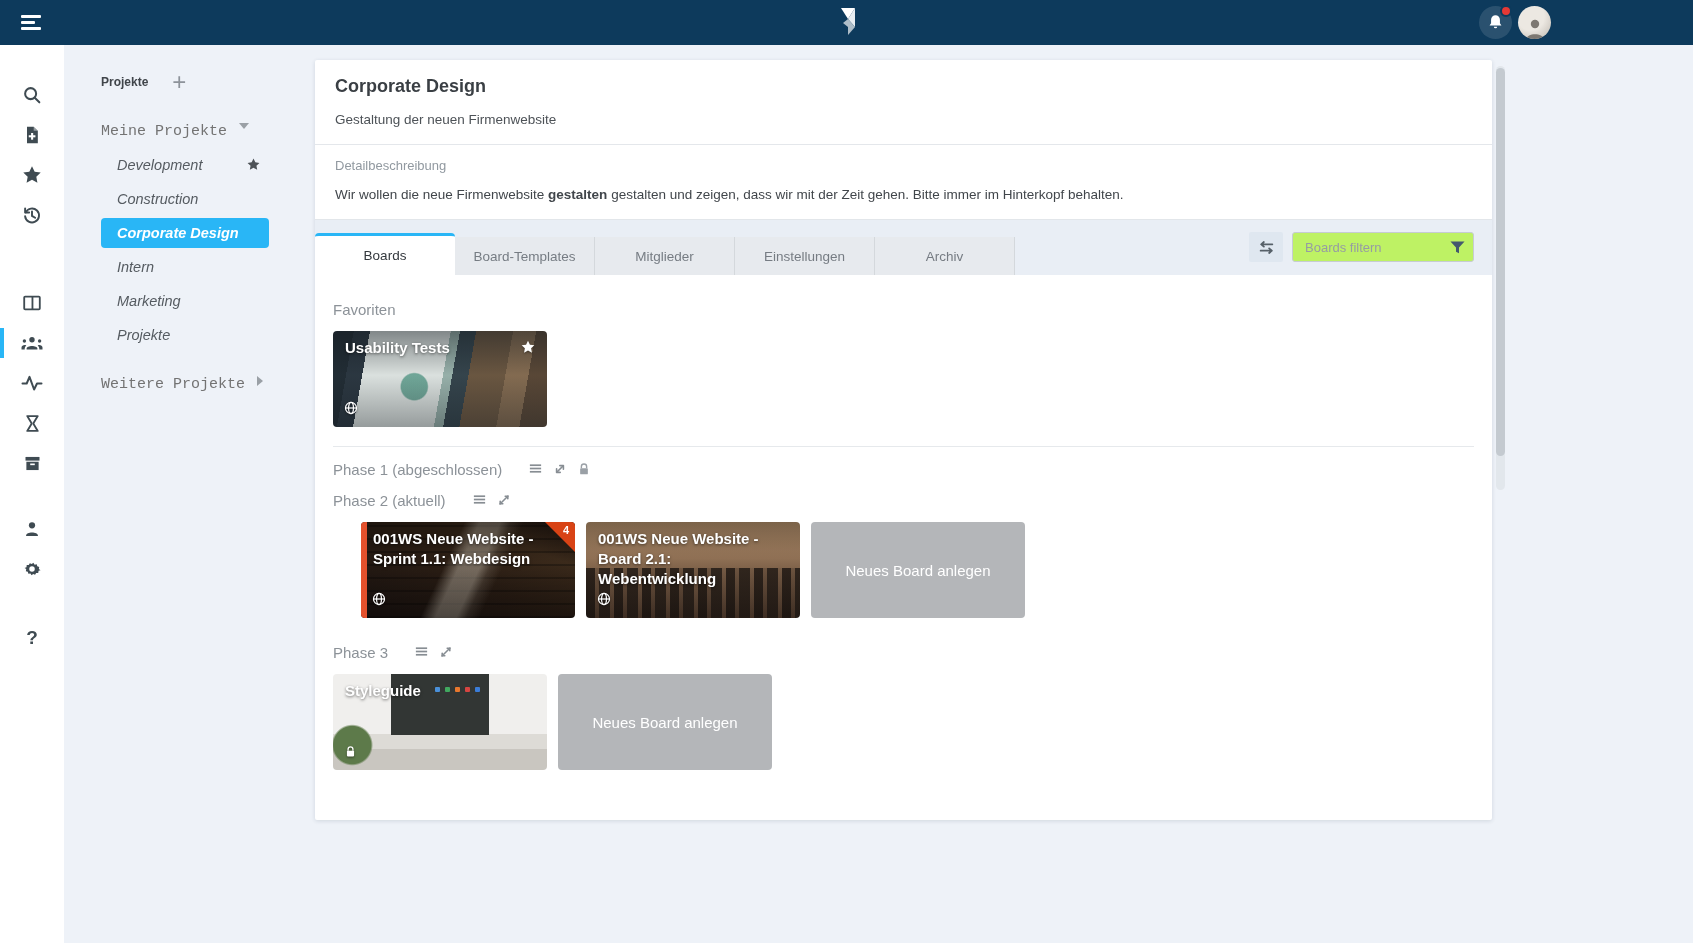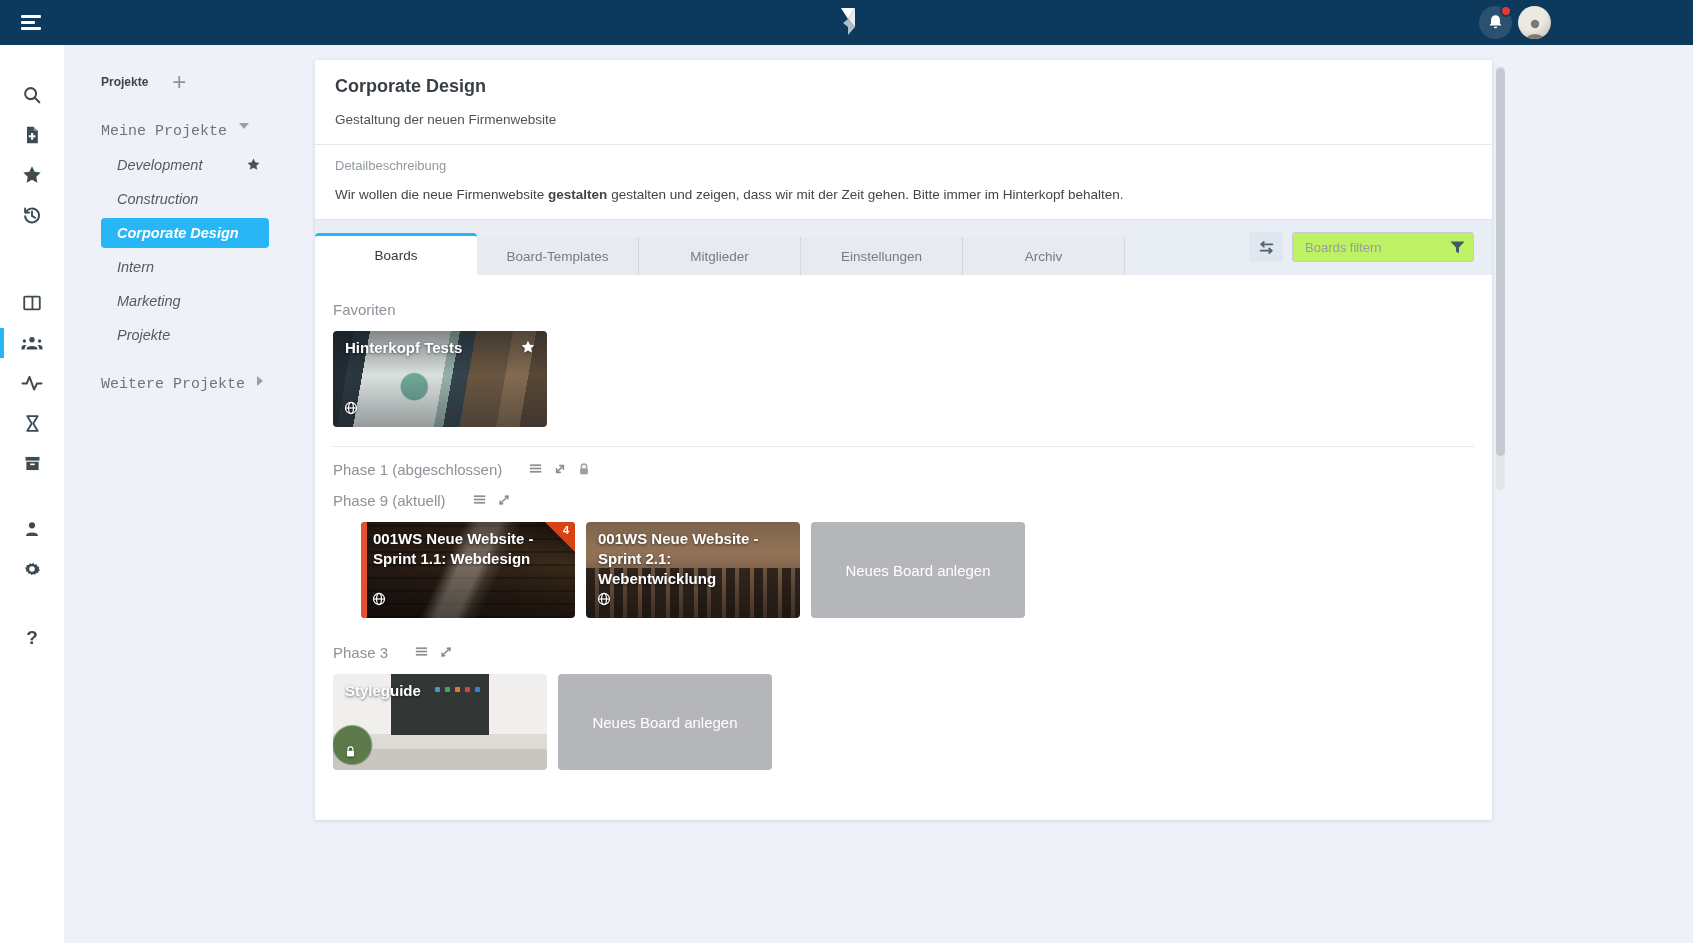--- a/index.html
+++ b/index.html
@@ -43,21 +43,21 @@
   .proj-head { padding:16px 20px 17px; }
   .proj-title { margin:0; font-size:18px; font-weight:bold; color:#3a3f44; }
   .proj-subtitle { margin:15px 0 0; font-size:13.5px; color:#4d5257; }
   .divider { border:none; border-top:1px solid #e4e7eb; margin:0; }
   .detail { padding:13px 20px 17px; }
   .detail-label { font-size:13px; color:#9199a0; }
   .detail-text { margin:14px 0 0; font-size:13.5px; color:#41464b; }
   
   .tabs-strip { background:#e9eef5; border-top:1px solid #e2e6ea; height:56px; display:flex; align-items:flex-end; padding-right:18px; }
   .tabs { display:flex; align-items:flex-end; }
-  .tab { width:162px; height:38px; display:flex; align-items:center; justify-content:center; font-size:13.5px; color:#767c83; background:#e7eaee; border-right:1px solid #d4d8dc; cursor:pointer; }
+  .tab { width:140px; height:38px; display:flex; align-items:center; justify-content:center; font-size:13.5px; color:#767c83; background:#e7eaee; border-right:1px solid #d4d8dc; cursor:pointer; }
   .tab.active { height:42px; background:#fff; color:#33383d; border-top:3px solid #29b6f6; border-right:none; border-radius:4px 4px 0 0; }
   .filter-zone { margin-left:auto; display:flex; align-items:center; gap:9px; margin-bottom:13px; }
   .sort-btn { width:34px; height:30px; background:#dfe7f0; border:none; border-radius:2px; display:flex; align-items:center; justify-content:center; cursor:pointer; }
   .filter-box { width:182px; height:30px; background:#bef264; border:1px solid #c6ccd2; border-radius:3px; display:flex; align-items:center; padding:0 8px 0 10px; }
   .filter-box input { flex:1; min-width:0; border:none; outline:none; font-size:13px; color:#41464b; font-family:"Liberation Sans",sans-serif; background:transparent; }
   .filter-box input::placeholder { color:#969ca3; }
   
   .boards-content { padding:12px 18px 0; }
   .section-row { display:flex; align-items:flex-start; margin:14px 0 13px; }
   .section-label { font-size:15px; color:#8c9298; }
@@ -298,21 +298,21 @@
     </div>
   </div>
 
   <div class="boards-content">
 
     <div class="section-row">
       <span class="section-label">Favoriten</span>
     </div>
     <div class="cards-row">
       <div class="board-card photo-usability">
-        <span class="board-title">Hinterkopf Tests</span>
+        <span class="board-title">Usability Tests</span>
         <span class="board-star">
           <svg width="16" height="16" viewBox="0 0 24 24" fill="currentColor">
               <path d="M12 2.5l2.9 6 6.6.9-4.8 4.6 1.2 6.5-5.9-3.2-5.9 3.2 1.2-6.5L2.5 9.4l6.6-.9z"></path>
             </svg>
         </span>
         <span class="board-foot">
           <svg width="14" height="14" viewBox="0 0 16 16" fill="none" stroke="#fff" stroke-width="1.4">
               <circle cx="8" cy="8" r="6.3"></circle>
               <ellipse cx="8" cy="8" rx="2.8" ry="6.3"></ellipse>
               <line x1="1.7" y1="8" x2="14.3" y2="8"></line>
@@ -343,21 +343,21 @@
         <span class="ic">
           <svg width="14" height="14" viewBox="0 0 16 16">
               <path d="M5 7V5.2a3 3 0 0 1 6 0V7" fill="none" stroke="#9aa0a6" stroke-width="1.6"></path>
               <rect x="3.6" y="7" width="8.8" height="7" rx="1" fill="#9aa0a6"></rect>
             </svg>
         </span>
       </span>
     </div>
 
     <div class="section-row">
-      <span class="section-label">Phase 9 (aktuell)</span>
+      <span class="section-label">Phase 2 (aktuell)</span>
       <span class="ph-icons">
         <span class="ic">
           <svg width="15" height="15" viewBox="0 0 16 16" stroke="#878d93" stroke-width="1.8">
               <line x1="2" y1="4.5" x2="14" y2="4.5"></line>
               <line x1="2" y1="8" x2="14" y2="8"></line>
               <line x1="2" y1="11.5" x2="14" y2="11.5"></line>
             </svg>
         </span>
         <span class="ic">
           <svg width="14" height="14" viewBox="0 0 14 14" fill="none" stroke="#878d93" stroke-width="1.6" stroke-linecap="round" stroke-linejoin="round">
@@ -377,21 +377,21 @@
         <span class="corner-num">4</span>
         <span class="board-foot">
           <svg width="14" height="14" viewBox="0 0 16 16" fill="none" stroke="#fff" stroke-width="1.4">
               <circle cx="8" cy="8" r="6.3"></circle>
               <ellipse cx="8" cy="8" rx="2.8" ry="6.3"></ellipse>
               <line x1="1.7" y1="8" x2="14.3" y2="8"></line>
             </svg>
         </span>
       </div>
       <div class="board-card photo-sprint2">
-        <span class="board-title">001WS Neue Website - Sprint 2.1: Webentwicklung</span>
+        <span class="board-title">001WS Neue Website - Board 2.1: Webentwicklung</span>
         <span class="board-foot">
           <svg width="14" height="14" viewBox="0 0 16 16" fill="none" stroke="#fff" stroke-width="1.4">
               <circle cx="8" cy="8" r="6.3"></circle>
               <ellipse cx="8" cy="8" rx="2.8" ry="6.3"></ellipse>
               <line x1="1.7" y1="8" x2="14.3" y2="8"></line>
             </svg>
         </span>
       </div>
       <div class="board-card new-board">
         <span>Neues Board anlegen</span>

